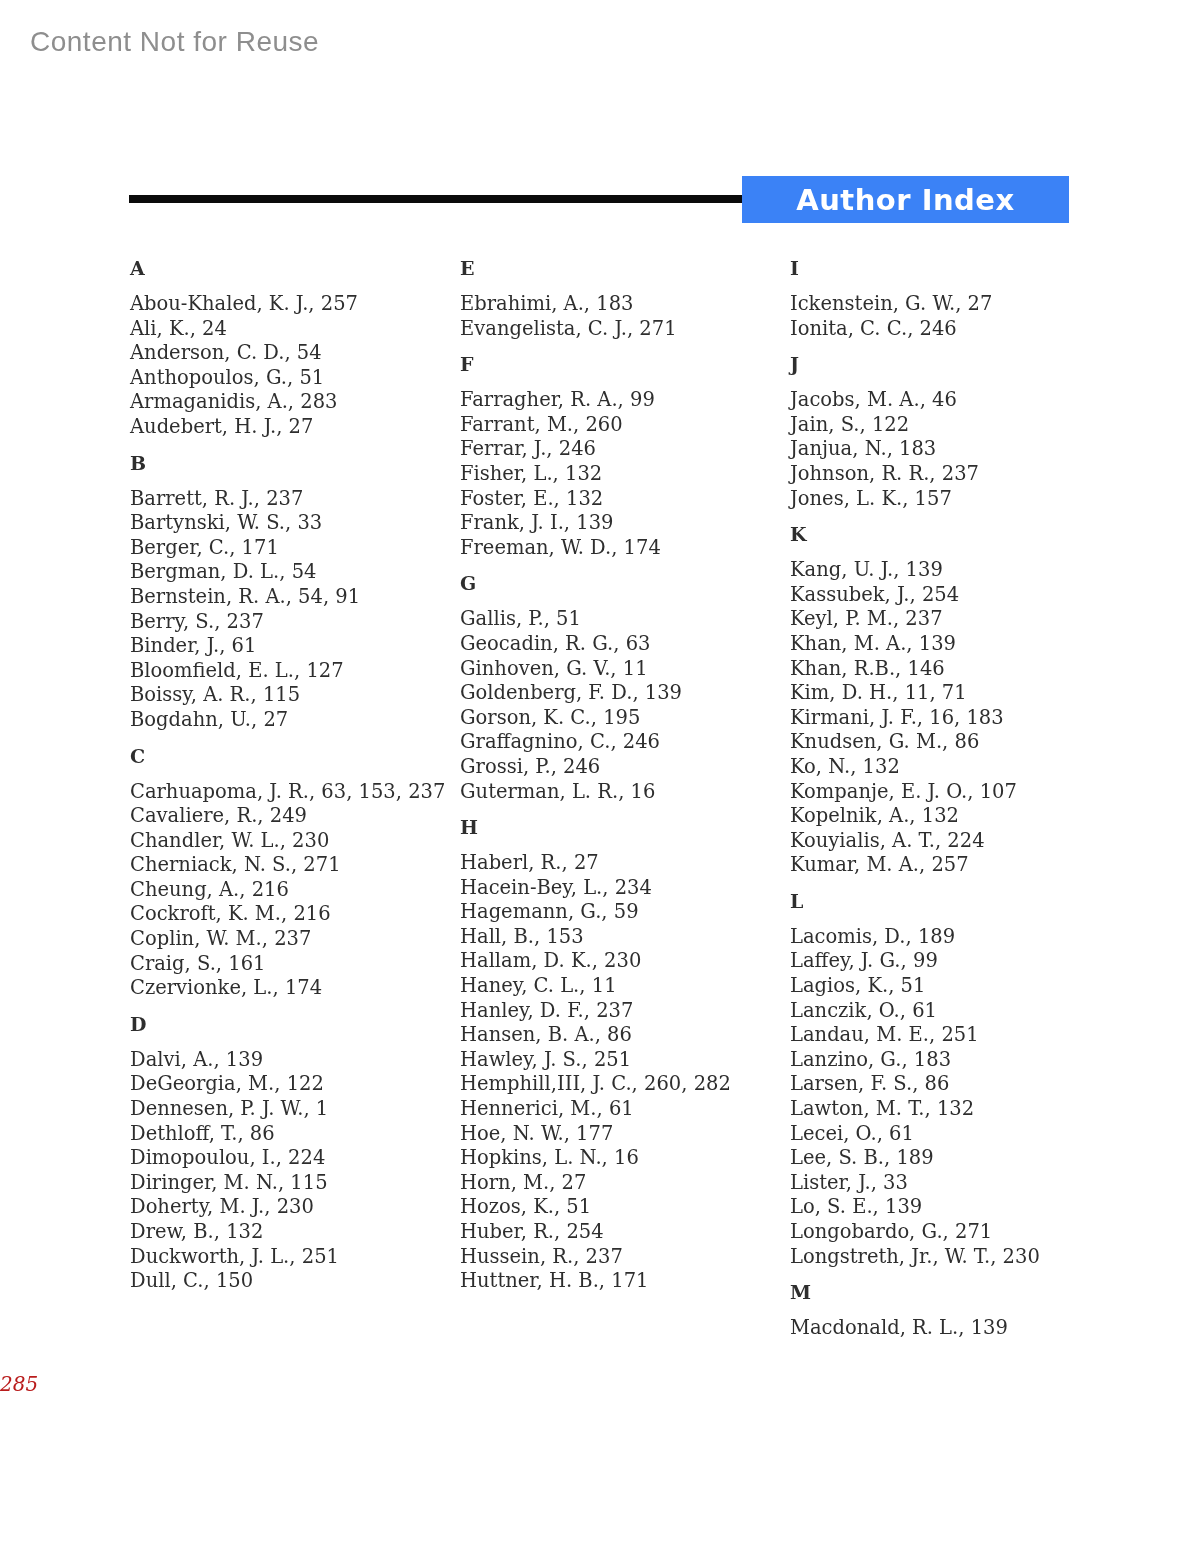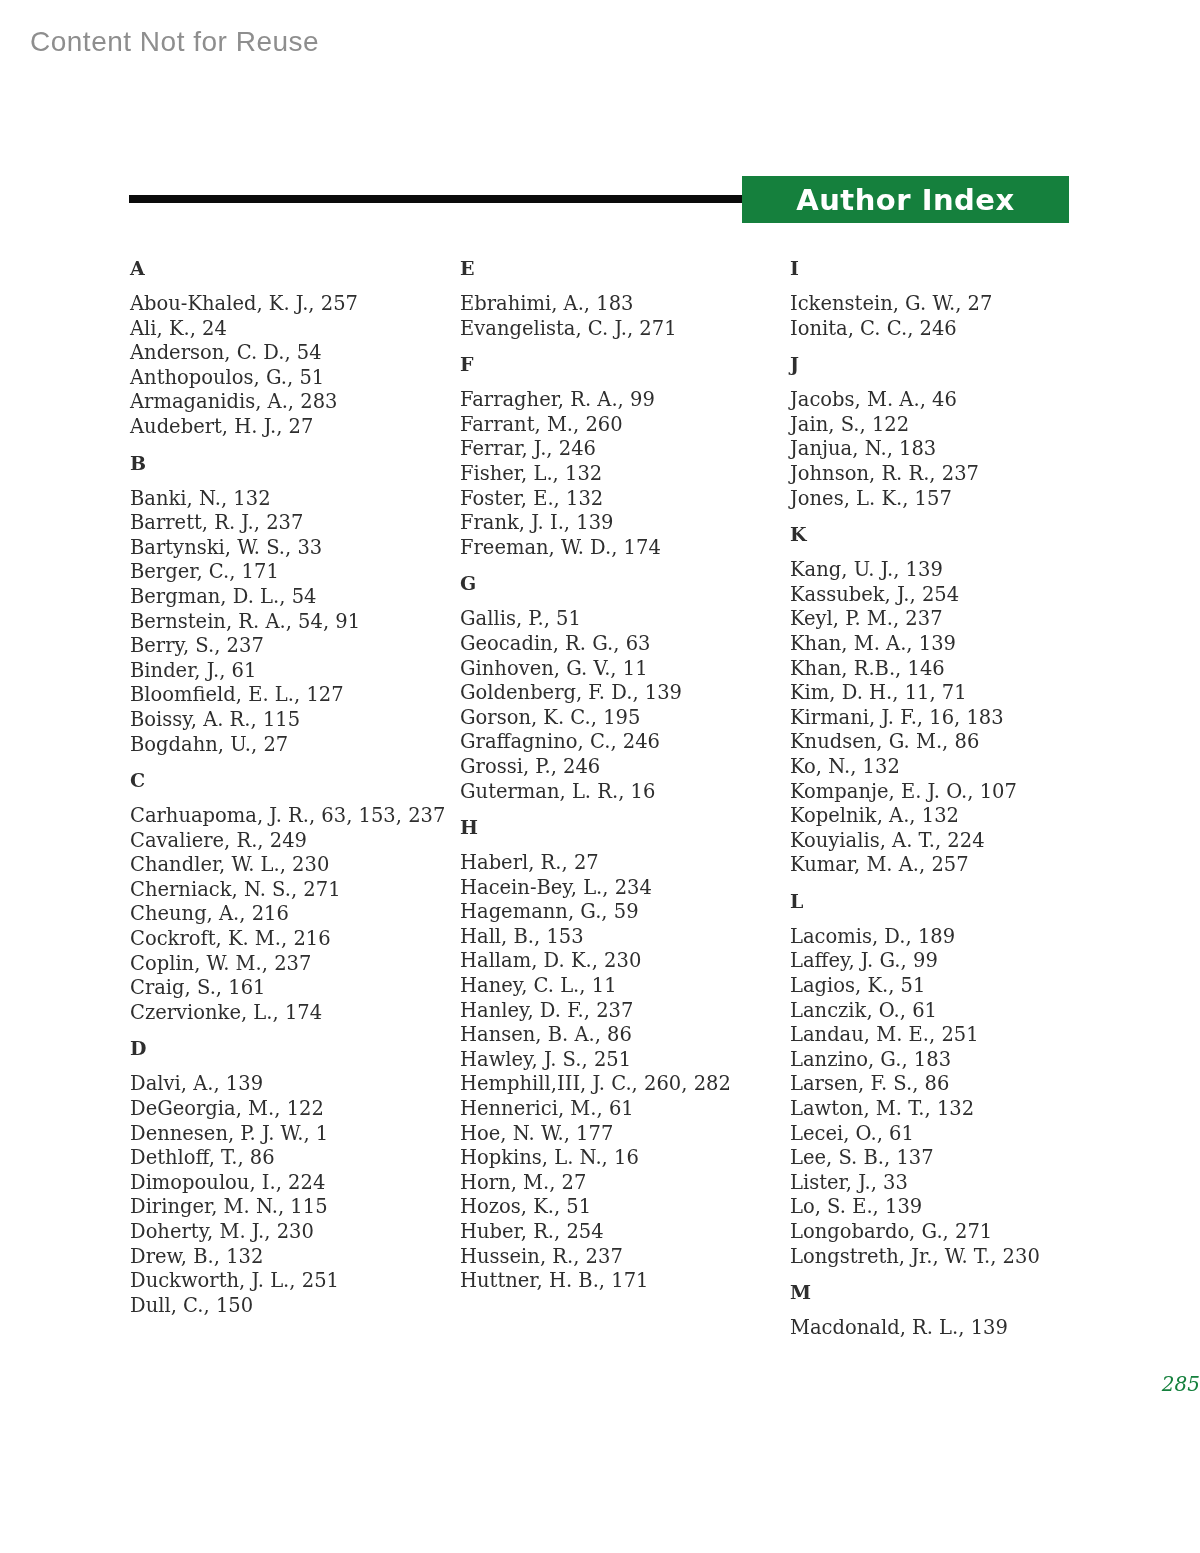--- a/index.html
+++ b/index.html
@@ -79,50 +79,49 @@
     font-size: 19.5px;
     line-height: 24.6px;
     white-space: nowrap;
     color: #2e2e2e;
   }
   .page-number {
     position: absolute;
     left: 0;
     top: 1372px;
     width: 1200px;
-    text-align: right;
+    text-align: left;
     font-style: italic;
     font-size: 20px;
-    color: #15803d;
+    color: #b91c1c;
   }
 </style>
 </head>
 <body>
 
 <div class="page" style="background: rgb(255, 255, 255);">
 
   <div class="watermark" style="color: rgb(142, 142, 142);">Content Not for Reuse</div>
 
   <div class="header-rule" style="background: rgb(11, 11, 11);"></div>
 
-  <div class="header-box" style="background: #15803d;">
+  <div class="header-box" style="background: #3b82f6;">
     <span class="header-title" style="color: rgb(255, 255, 255);">Author Index</span>
   </div>
 
   <div class="index-columns">
       <div class="index-column">
         <div class="section-letter">A</div>
         <div class="index-entry">Abou-Khaled, K. J., 257</div>
         <div class="index-entry">Ali, K., 24</div>
         <div class="index-entry">Anderson, C. D., 54</div>
         <div class="index-entry">Anthopoulos, G., 51</div>
         <div class="index-entry">Armaganidis, A., 283</div>
         <div class="index-entry">Audebert, H. J., 27</div>
         <div class="section-letter">B</div>
-        <div class="index-entry">Banki, N., 132</div>
         <div class="index-entry">Barrett, R. J., 237</div>
         <div class="index-entry">Bartynski, W. S., 33</div>
         <div class="index-entry">Berger, C., 171</div>
         <div class="index-entry">Bergman, D. L., 54</div>
         <div class="index-entry">Bernstein, R. A., 54, 91</div>
         <div class="index-entry">Berry, S., 237</div>
         <div class="index-entry">Binder, J., 61</div>
         <div class="index-entry">Bloomfield, E. L., 127</div>
         <div class="index-entry">Boissy, A. R., 115</div>
         <div class="index-entry">Bogdahn, U., 27</div>
@@ -216,21 +215,21 @@
         <div class="section-letter">L</div>
         <div class="index-entry">Lacomis, D., 189</div>
         <div class="index-entry">Laffey, J. G., 99</div>
         <div class="index-entry">Lagios, K., 51</div>
         <div class="index-entry">Lanczik, O., 61</div>
         <div class="index-entry">Landau, M. E., 251</div>
         <div class="index-entry">Lanzino, G., 183</div>
         <div class="index-entry">Larsen, F. S., 86</div>
         <div class="index-entry">Lawton, M. T., 132</div>
         <div class="index-entry">Lecei, O., 61</div>
-        <div class="index-entry">Lee, S. B., 137</div>
+        <div class="index-entry">Lee, S. B., 189</div>
         <div class="index-entry">Lister, J., 33</div>
         <div class="index-entry">Lo, S. E., 139</div>
         <div class="index-entry">Longobardo, G., 271</div>
         <div class="index-entry">Longstreth, Jr., W. T., 230</div>
         <div class="section-letter">M</div>
         <div class="index-entry">Macdonald, R. L., 139</div>
       </div>
     </div>
 
   <div class="page-number">285</div>

